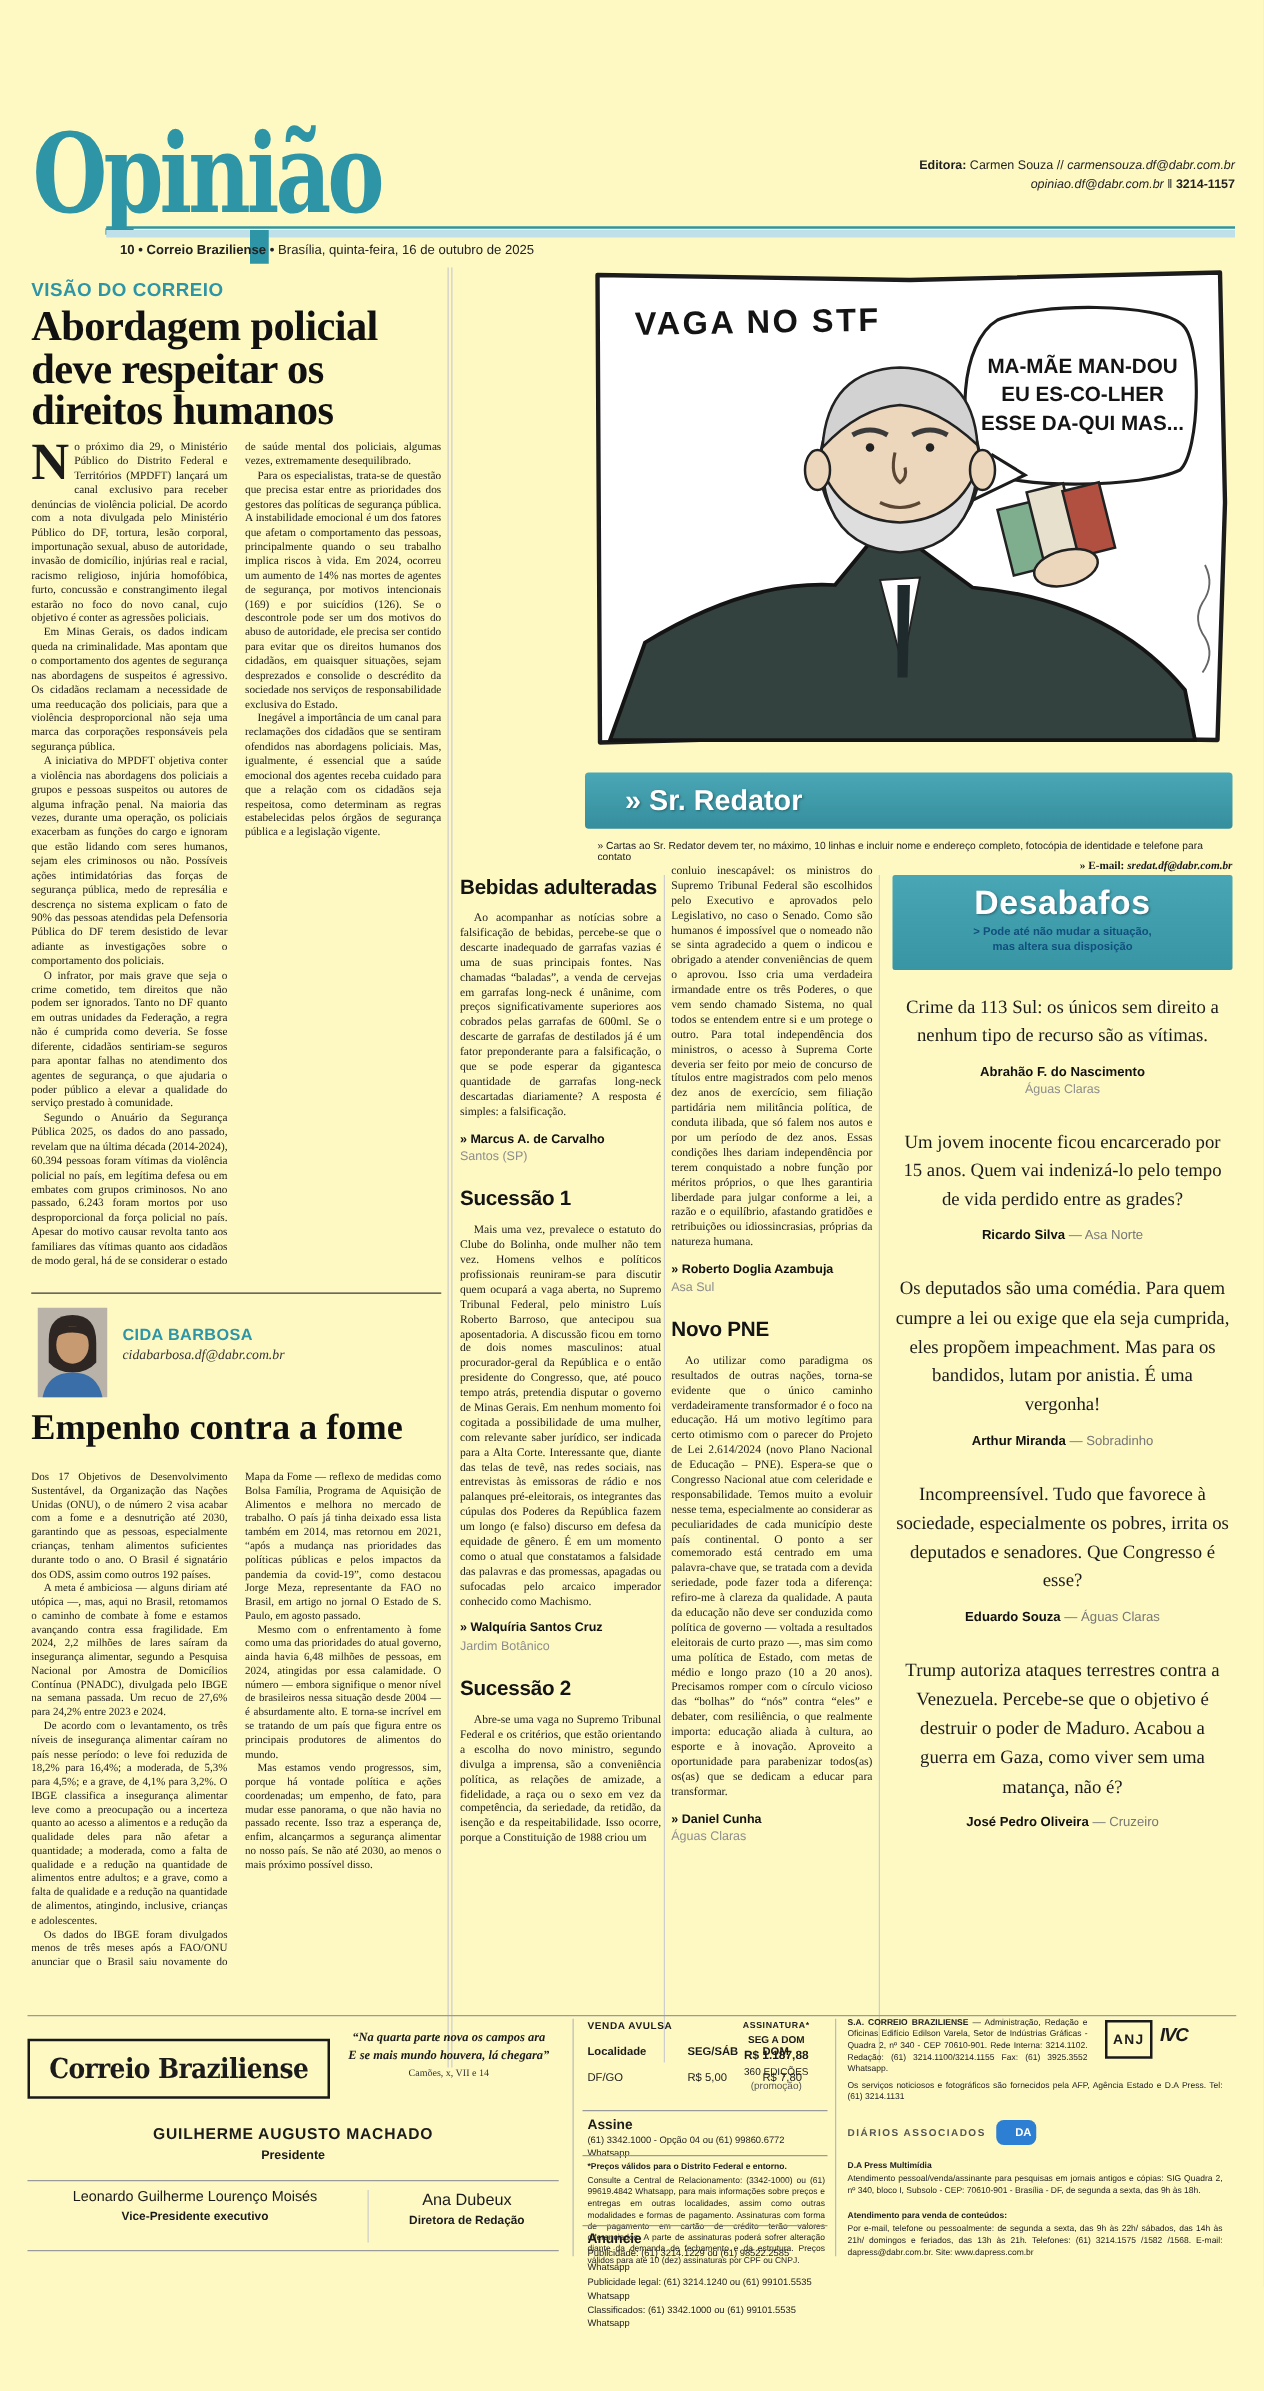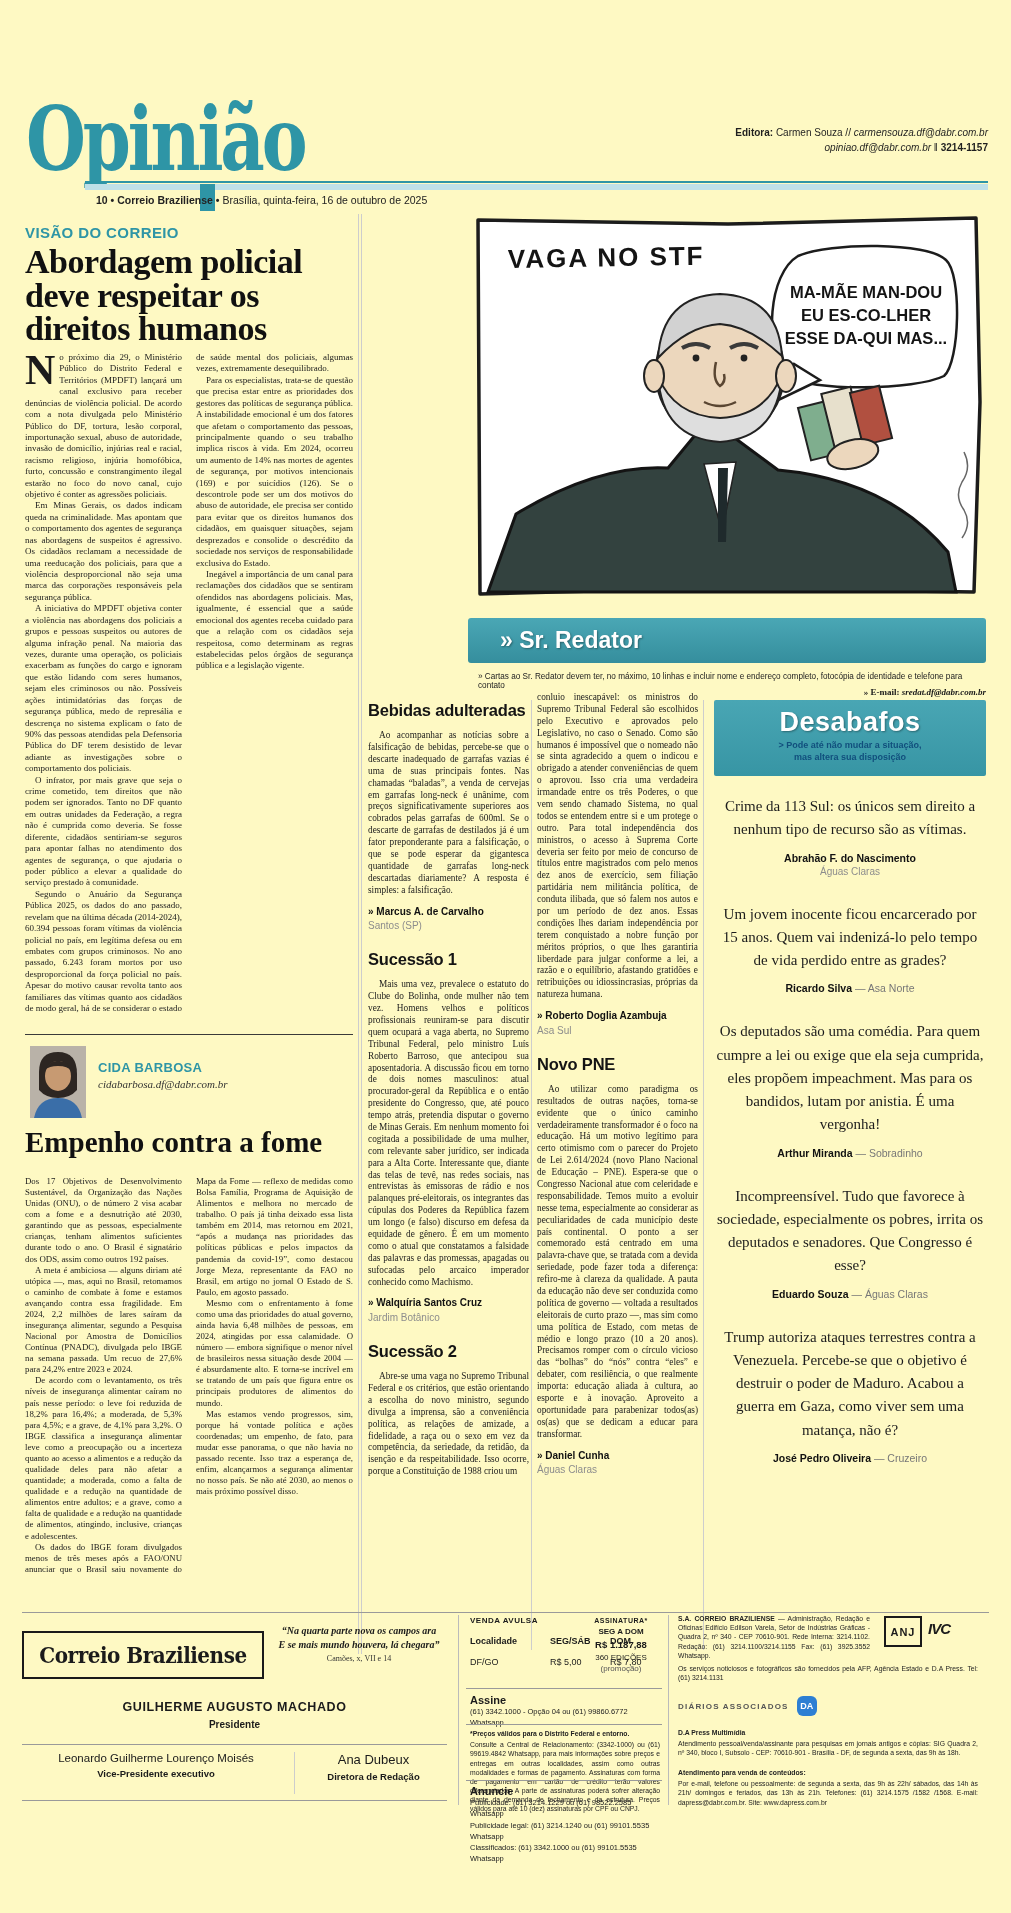--- a/index.html
+++ b/index.html
@@ -117,21 +117,21 @@
   .venda-row .c3{width:50px;font-weight:bold;}
   .venda-row.vals .c2,.venda-row.vals .c3{font-weight:normal;}
   .assin{text-align:center;font-size:8px;line-height:1.45;}
   .assin .h{font-weight:bold;font-size:7px;letter-spacing:.5px;}
   .assin .pr{font-weight:bold;font-size:9.5px;}
   .anj-box{width:34px;height:27px;border:2px solid #1a1a1a;display:flex;align-items:center;
     justify-content:center;font-weight:bold;font-size:11px;letter-spacing:1px;}
   .ivc{font-weight:bold;font-style:italic;font-size:15px;letter-spacing:-1px;}
   .diarios{font-size:8px;font-weight:bold;letter-spacing:1.2px;color:#555;}
   .da-logo{width:20px;height:20px;border-radius:6px;background:#2d7fd3;color:#fff;
-    display:flex;align-items:center;justify-content:center;font-weight:bold;font-size:9px;margin-left:8px;}
+    display:flex;align-items:center;justify-content:center;font-weight:bold;font-size:9px;margin-left:8px;padding-left:12px;}
 </style>
 </head>
 <body>
 
 <div id="page">
 
   <div class="abs mast-title">Opinião</div>
   <div class="abs ed-info">
     <div><span class="b">Editora:</span><span> Carmen Souza // </span><span class="ital">carmensouza.df@dabr.com.br</span></div>
     <div><span class="ital">opiniao.df@dabr.com.br</span><span> ‖ </span><span class="b">3214-1157</span></div>

